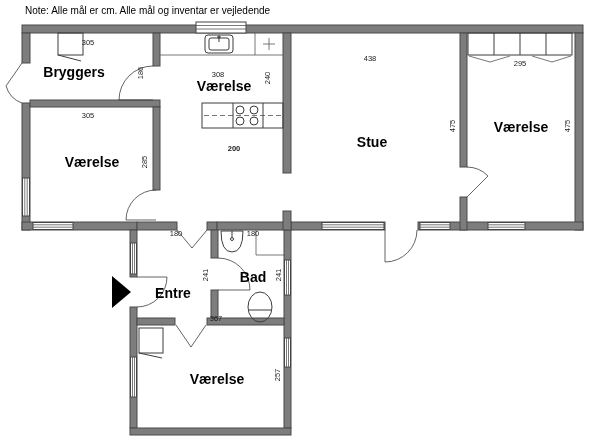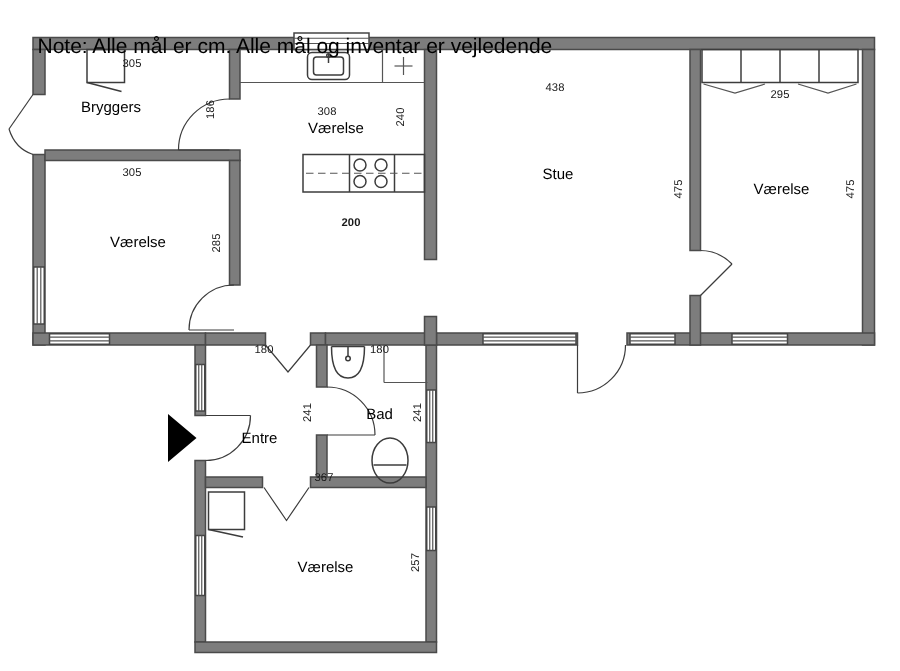--- a/index.html
+++ b/index.html
@@ -6,25 +6,25 @@
   #canvas{position:relative;width:600px;height:447px;background:#fff;overflow:hidden;
           font-family:"Liberation Sans",sans-serif;}
   #plan-svg{position:absolute;left:0;top:0;z-index:1;}
   .wall{fill:#7d7d7d;stroke:#4a4a4a;stroke-width:1;}
   .winrect{fill:#ffffff;stroke:#444;stroke-width:1;}
   .winline{stroke:#555;stroke-width:0.8;}
   .fix{fill:none;stroke:#3c3c3c;stroke-width:1;}
   .thin{fill:none;stroke:#555;stroke-width:0.8;}
   .door{fill:none;stroke:#3c3c3c;stroke-width:0.8;}
   .lbl{position:absolute;z-index:2;transform:translate(-50%,-50%);
-       font-weight:normal;font-size:10px;color:#000;white-space:nowrap;}
+       font-weight:bold;font-size:14px;color:#000;white-space:nowrap;}
   .dim{position:absolute;z-index:2;transform:translate(-50%,-50%);
        font-size:7.5px;color:#1a1a1a;white-space:nowrap;}
   .dim.v{transform:translate(-50%,-50%) rotate(-90deg);}
-  .note{position:absolute;left:25px;top:22px;z-index:2;font-size:14px;color:#000;white-space:nowrap;}
+  .note{position:absolute;left:25px;top:5px;z-index:2;font-size:10px;color:#000;white-space:nowrap;}
 </style>
 </head>
 <body>
 
 <div id="canvas">
 
   <svg id="plan-svg" width="600" height="447" viewBox="0 0 600 447">
 
     <g>
       <rect class="wall" x="22" y="25" width="561" height="8"></rect>
@@ -189,21 +189,21 @@
 
   <div class="lbl" style="left:92px;top:162px;">Værelse</div>
   <div class="dim" style="left:88px;top:115px;">305</div>
   <div class="dim v" style="left:144px;top:162px;">285</div>
 
   <div class="lbl" style="left:224px;top:86px;">Værelse</div>
   <div class="dim" style="left:218px;top:74px;">308</div>
   <div class="dim v" style="left:267px;top:78px;">240</div>
   <div class="dim" style="left:234px;top:148px;font-weight:bold;">200</div>
 
-  <div class="lbl" style="left:372px;top:117px;">Stue</div>
+  <div class="lbl" style="left:372px;top:142px;">Stue</div>
   <div class="dim" style="left:370px;top:58px;">438</div>
   <div class="dim v" style="left:452px;top:126px;">475</div>
 
   <div class="lbl" style="left:521px;top:127px;">Værelse</div>
   <div class="dim" style="left:520px;top:63px;">295</div>
   <div class="dim v" style="left:567px;top:126px;">475</div>
 
   <div class="lbl" style="left:173px;top:277px;margin-top:16px;">Entre</div>
   <div class="dim" style="left:176px;top:233px;">180</div>
   <div class="dim v" style="left:205px;top:275px;">241</div>

